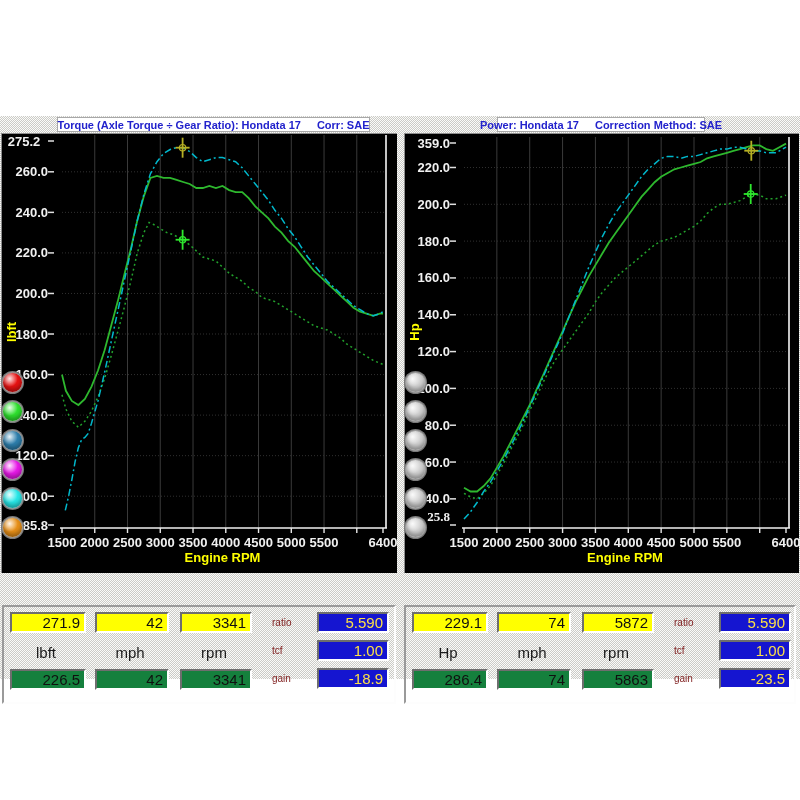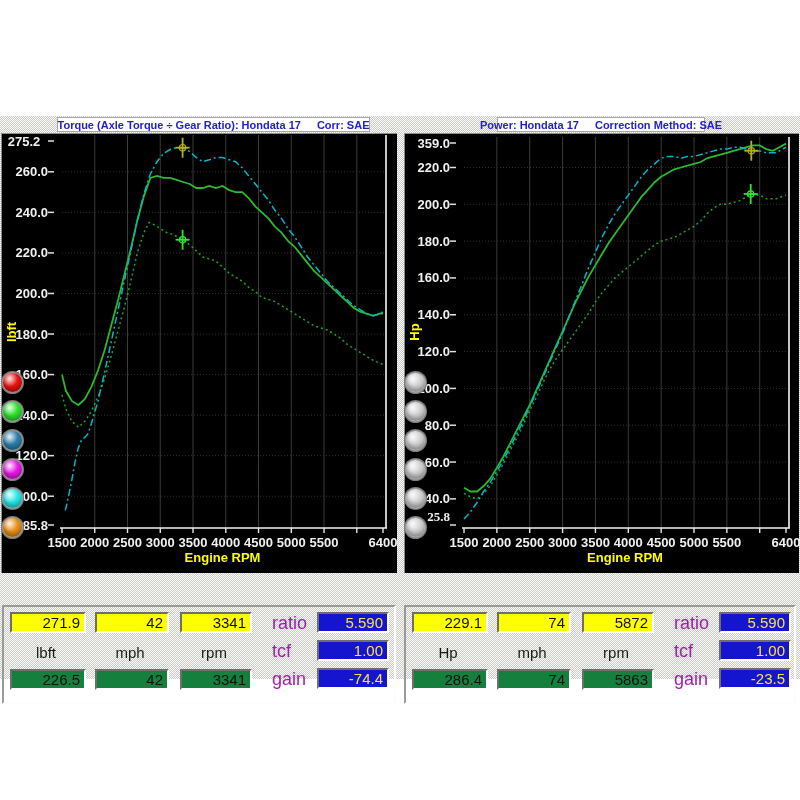--- a/index.html
+++ b/index.html
@@ -19,21 +19,21 @@
   .chart-black .unit-horiz{position:absolute;color:#ffff00;font-size:13px;font-weight:bold;text-align:center;}
   .orb{position:absolute;border-radius:50%;width:19px;height:19px;border:1px solid #9a9a9a;
     box-shadow:inset 0 -3px 4px rgba(0,0,0,.35), 0 0 0 1px #7a7a7a;}
   .data-panel{position:absolute;top:577px;height:95px;border:2px solid;border-color:#9a9a9a #fdfdfd #fdfdfd #9a9a9a;margin-top:28px;}
   .vbox{position:absolute;height:17px;border:2px solid;border-color:#6e6e6e #ffffff #ffffff #6e6e6e;
     font-size:15px;color:#101010;text-align:right;padding:0 4px 0 0;line-height:17px;}
   .vbox.yellow{background:#ffff00;}
   .vbox.green{background:#15803d;}
   .vbox.blue{background:#1515d0;color:#fde047;}
   .unit-cell{position:absolute;height:20px;font-size:15px;color:#1a1a1a;text-align:center;line-height:20px;}
-  .stat-label{position:absolute;height:20px;font-size:18px;color:#a21caf;line-height:20px;}
+  .stat-label{position:absolute;height:20px;font-size:10px;color:#7f1d1d;line-height:20px;}
   svg{position:absolute;left:0;top:0;overflow:visible;}
 </style>
 </head>
 <body>
 
 <div class="gray-band"></div>
 
 <div class="title-strip" style="left:57px;width:303px;">
   <span>Torque (Axle Torque ÷ Gear Ratio): Hondata 17</span>
   <span>Corr: SAE</span>
@@ -231,21 +231,21 @@
   <div class="unit-cell" style="left:91px;top:36px;width:70px;">mph</div>
   <div class="unit-cell" style="left:176px;top:36px;width:68px;">rpm</div>
   <div class="vbox green" style="left:6px;top:62px;width:68px;">226.5</div>
   <div class="vbox green" style="left:91px;top:62px;width:66px;">42</div>
   <div class="vbox green" style="left:176px;top:62px;width:64px;">3341</div>
   <div class="stat-label" style="left:268px;top:6px;">ratio</div>
   <div class="stat-label" style="left:268px;top:34px;">tcf</div>
   <div class="stat-label" style="left:268px;top:62px;">gain</div>
   <div class="vbox blue" style="left:313px;top:5px;width:64px;">5.590</div>
   <div class="vbox blue" style="left:313px;top:33px;width:64px;">1.00</div>
-  <div class="vbox blue" style="left:313px;top:61px;width:64px;">-74.4</div>
+  <div class="vbox blue" style="left:313px;top:61px;width:64px;">-18.9</div>
 </div>
 
 <div class="data-panel" style="left:404px;width:388px;">
   <div class="vbox yellow" style="left:6px;top:5px;width:68px;">229.1</div>
   <div class="vbox yellow" style="left:91px;top:5px;width:66px;">74</div>
   <div class="vbox yellow" style="left:176px;top:5px;width:64px;">5872</div>
   <div class="unit-cell" style="left:6px;top:36px;width:72px;">Hp</div>
   <div class="unit-cell" style="left:91px;top:36px;width:70px;">mph</div>
   <div class="unit-cell" style="left:176px;top:36px;width:68px;">rpm</div>
   <div class="vbox green" style="left:6px;top:62px;width:68px;">286.4</div>

